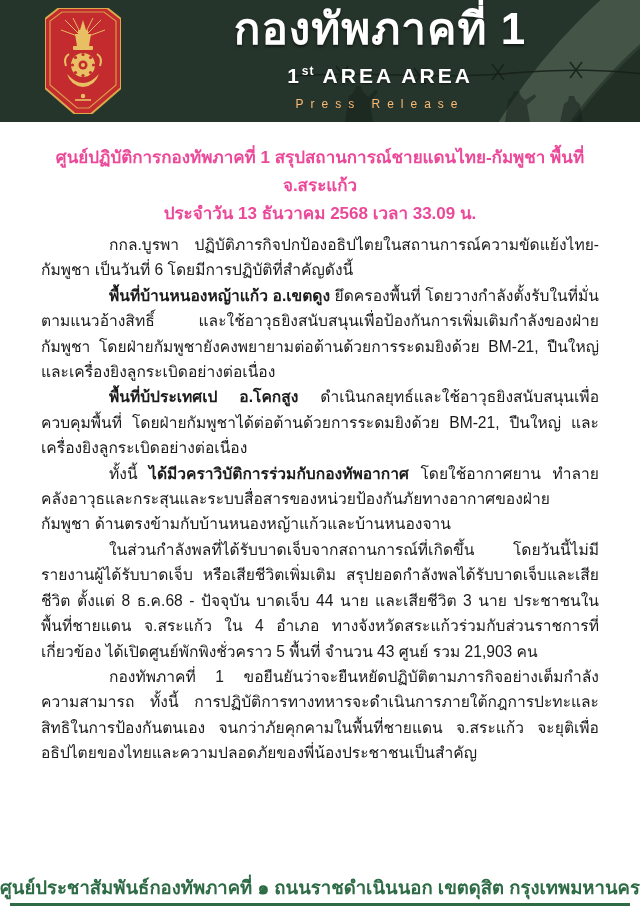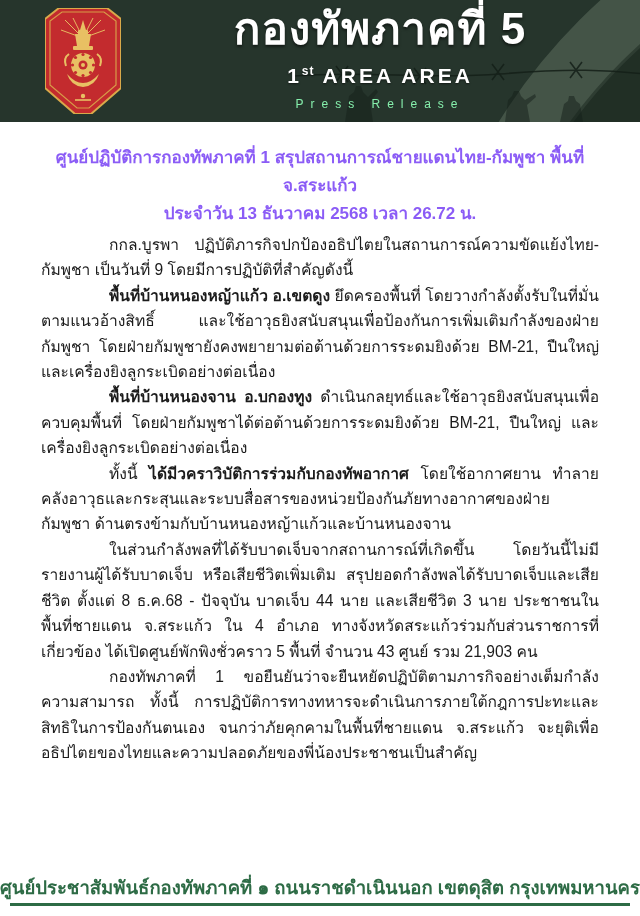--- a/index.html
+++ b/index.html
@@ -25,28 +25,28 @@
     font-size:44px;font-weight:bold;line-height:58px;
     letter-spacing:1px;text-shadow:0 2px 3px rgba(0,0,0,.55);
     white-space:nowrap;
   }
   .banner-title-en{
     font-size:21px;font-weight:bold;letter-spacing:3px;line-height:26px;
     text-shadow:0 1px 2px rgba(0,0,0,.5);
   }
   .banner-title-en sup{font-size:12px;letter-spacing:1px;margin-top:8px;}
   .banner-press{
-    margin-top:8px;font-size:12px;letter-spacing:7px;color:#86efac;
+    margin-top:8px;font-size:12px;letter-spacing:7px;color:#fdba74;
     line-height:14px;
   }
   
   .doc{padding:22px 41px 0 41px;color:#1b1b1b;}
   .doc-title{
     text-align:center;font-weight:bold;font-size:17px;line-height:28px;
-    color:#8b5cf6;margin:0 0 4px 0;
+    color:#ec4899;margin:0 0 4px 0;
   }
   .doc p.body-p{
     margin:0;font-size:15.6px;line-height:25.4px;
     text-align:justify;text-indent:68px;
   }
   .doc p.body-p .b{font-weight:bold;}
   
   .footer{position:absolute;left:0;right:0;bottom:10px;}
   .footer-text{
     text-align:center;font-weight:bold;font-size:18.5px;line-height:24px;
@@ -123,38 +123,38 @@
         </g>
         <circle cx="38" cy="57" r="2" fill="#e8c063"></circle>
       </g>
 
       <path d="M22 66 q16 18 32 0 q-4 12 -16 13 q-12 -1 -16 -13z" fill="#e8c063"></path>
       <circle cx="38" cy="88" r="2.2" fill="#e8c063"></circle>
       <path d="M30 92 h16" stroke="#e8c063" stroke-width="1.6"></path>
     </svg>
 
     <div class="banner-text">
-      <div class="banner-title-thai">กองทัพภาคที่ 5</div>
+      <div class="banner-title-thai">กองทัพภาคที่ 1</div>
       <div class="banner-title-en"><span>1</span><sup>st</sup><span> AREA AREA</span></div>
       <div class="banner-press">Press Release</div>
     </div>
   </div>
 
   <div class="doc">
     <div class="doc-title">
       <div>ศูนย์ปฏิบัติการกองทัพภาคที่ 1 สรุปสถานการณ์ชายแดนไทย-กัมพูชา พื้นที่ จ.สระแก้ว</div>
-      <div>ประจำวัน 13 ธันวาคม 2568 เวลา 26.72 น.</div>
+      <div>ประจำวัน 13 ธันวาคม 2568 เวลา 33.09 น.</div>
     </div>
 
-    <p class="body-p"><span></span><span class="b"></span><span>กกล.บูรพา ปฏิบัติภารกิจปกป้องอธิปไตยในสถานการณ์ความขัดแย้งไทย-กัมพูชา เป็นวันที่ 9 โดยมีการปฏิบัติที่สำคัญดังนี้</span></p>
+    <p class="body-p"><span></span><span class="b"></span><span>กกล.บูรพา ปฏิบัติภารกิจปกป้องอธิปไตยในสถานการณ์ความขัดแย้งไทย-กัมพูชา เป็นวันที่ 6 โดยมีการปฏิบัติที่สำคัญดังนี้</span></p>
 
 
     <p class="body-p"><span></span><span class="b">พื้นที่บ้านหนองหญ้าแก้ว อ.เขตดูง</span><span> ยึดครองพื้นที่ โดยวางกำลังตั้งรับในที่มั่นตามแนวอ้างสิทธิ์ และใช้อาวุธยิงสนับสนุนเพื่อป้องกันการเพิ่มเติมกำลังของฝ่ายกัมพูชา โดยฝ่ายกัมพูชายังคงพยายามต่อต้านด้วยการระดมยิงด้วย BM-21, ปืนใหญ่ และเครื่องยิงลูกระเบิดอย่างต่อเนื่อง</span></p>
 
-    <p class="body-p"><span></span><span class="b">พื้นที่บ้านหนองจาน อ.บกองทูง</span><span> ดำเนินกลยุทธ์และใช้อาวุธยิงสนับสนุนเพื่อควบคุมพื้นที่ โดยฝ่ายกัมพูชาได้ต่อต้านด้วยการระดมยิงด้วย BM-21, ปืนใหญ่ และเครื่องยิงลูกระเบิดอย่างต่อเนื่อง</span></p>
+    <p class="body-p"><span></span><span class="b">พื้นที่บ้ประเทศเป อ.โคกสูง</span><span> ดำเนินกลยุทธ์และใช้อาวุธยิงสนับสนุนเพื่อควบคุมพื้นที่ โดยฝ่ายกัมพูชาได้ต่อต้านด้วยการระดมยิงด้วย BM-21, ปืนใหญ่ และเครื่องยิงลูกระเบิดอย่างต่อเนื่อง</span></p>
 
     <p class="body-p"><span>ทั้งนี้ </span><span class="b">ได้มีวคราวิบัติการร่วมกับกองทัพอากาศ</span><span> โดยใช้อากาศยาน ทำลายคลังอาวุธและกระสุนและระบบสื่อสารของหน่วยป้องกันภัยทางอากาศของฝ่ายกัมพูชา ด้านตรงข้ามกับบ้านหนองหญ้าแก้วและบ้านหนองจาน</span></p>
 
 
     <p class="body-p"><span></span><span class="b"></span><span>ในส่วนกำลังพลที่ได้รับบาดเจ็บจากสถานการณ์ที่เกิดขึ้น โดยวันนี้ไม่มีรายงานผู้ได้รับบาดเจ็บ หรือเสียชีวิตเพิ่มเติม สรุปยอดกำลังพลได้รับบาดเจ็บและเสียชีวิต ตั้งแต่ 8 ธ.ค.68 - ปัจจุบัน บาดเจ็บ 44 นาย และเสียชีวิต 3 นาย ประชาชนในพื้นที่ชายแดน จ.สระแก้ว ใน 4 อำเภอ ทางจังหวัดสระแก้วร่วมกับส่วนราชการที่เกี่ยวข้อง ได้เปิดศูนย์พักพิงชั่วคราว 5 พื้นที่ จำนวน 43 ศูนย์ รวม 21,903 คน</span></p>
 
     <p class="body-p"><span></span><span class="b"></span><span>กองทัพภาคที่ 1 ขอยืนยันว่าจะยืนหยัดปฏิบัติตามภารกิจอย่างเต็มกำลังความสามารถ ทั้งนี้ การปฏิบัติการทางทหารจะดำเนินการภายใต้กฎการปะทะและสิทธิในการป้องกันตนเอง จนกว่าภัยคุกคามในพื้นที่ชายแดน จ.สระแก้ว จะยุติเพื่ออธิปไตยของไทยและความปลอดภัยของพี่น้องประชาชนเป็นสำคัญ</span></p>
 
   </div>
 

